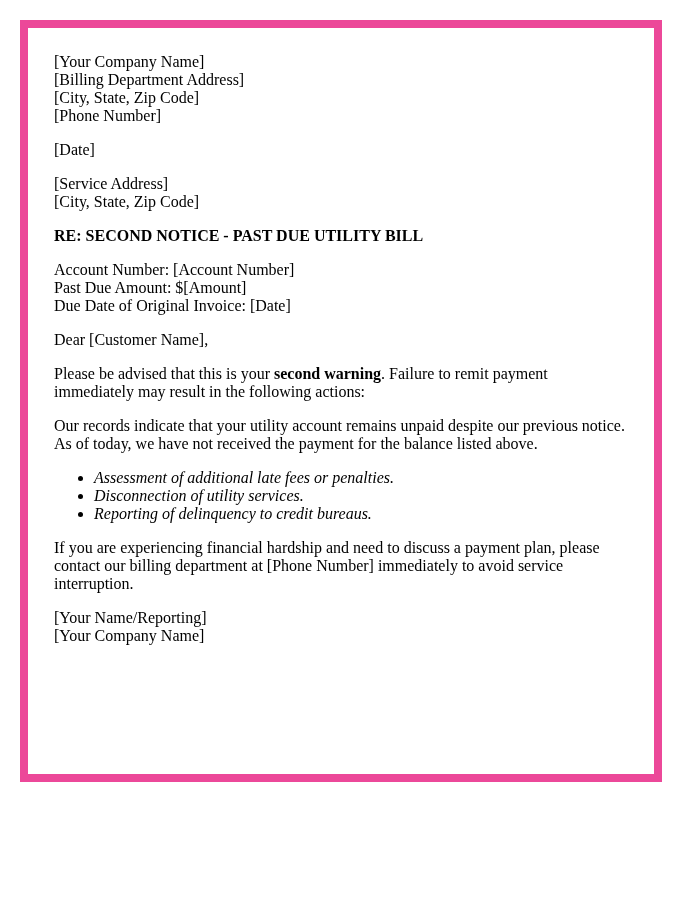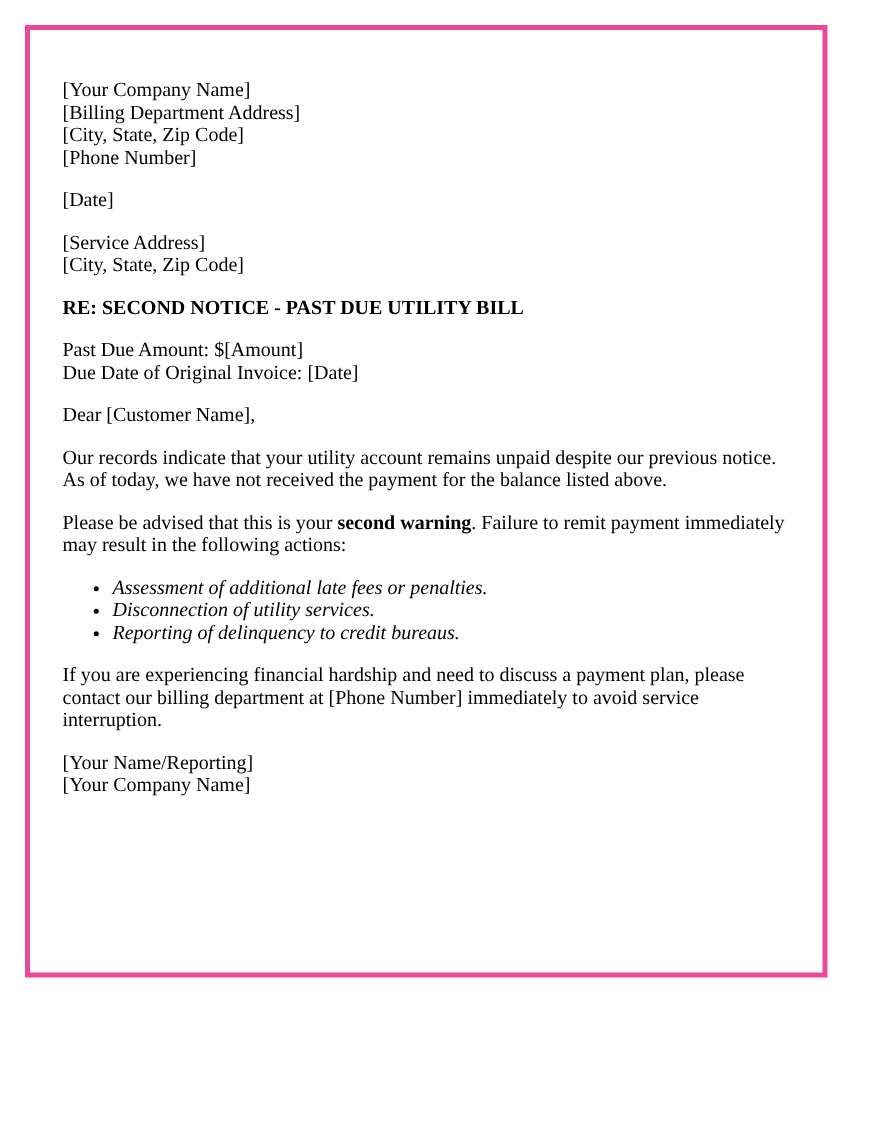--- a/index.html
+++ b/index.html
@@ -13,22 +13,22 @@
   body {
     font-family: "Liberation Serif", "DejaVu Serif", serif;
     font-size: 16px;
     color: #000000;
   }
   .letter-frame {
     box-sizing: border-box;
     width: 642px;
     height: 762px;
     margin: 20px 0 0 20px;
-    border: 4px solid #ec4899;
-    padding: 24px 28px 20px 26px;
+    border: 8px solid #ec4899;
+    padding: 9px 28px 20px 26px;
     background: #ffffff;
   }
   .para, .block {
     margin: 16px 0;
     line-height: 18px;
     max-width: 584px;
   }
   .block .line {
     line-height: 18px;
   }
@@ -64,29 +64,30 @@
   <div class="para">[Date]</div>
 
   <div class="block">
     <div class="line">[Service Address]</div>
     <div class="line">[City, State, Zip Code]</div>
   </div>
 
   <div class="para subject-line">RE: SECOND NOTICE - PAST DUE UTILITY BILL</div>
 
   <div class="block">
+    <div class="line">Account Number: [Account Number]</div>
     <div class="line">Past Due Amount: $[Amount]</div>
     <div class="line">Due Date of Original Invoice: [Date]</div>
   </div>
 
   <div class="para">Dear [Customer Name],</div>
 
+  <div class="para"><span>Please be advised that this is your </span><span class="inline-bold">second warning</span><span>. Failure to remit payment immediately may result in the following actions:</span></div>
+
   <div class="para">Our records indicate that your utility account remains unpaid despite our previous notice. As of today, we have not received the payment for the balance listed above.</div>
-
-  <div class="para"><span>Please be advised that this is your </span><span class="inline-bold">second warning</span><span>. Failure to remit payment immediately may result in the following actions:</span></div>
 
   <ul class="consequence-list">
     <li>Assessment of additional late fees or penalties.</li>
     <li>Disconnection of utility services.</li>
     <li>Reporting of delinquency to credit bureaus.</li>
   </ul>
 
 
   <div class="para">If you are experiencing financial hardship and need to discuss a payment plan, please contact our billing department at [Phone Number] immediately to avoid service interruption.</div>
 

